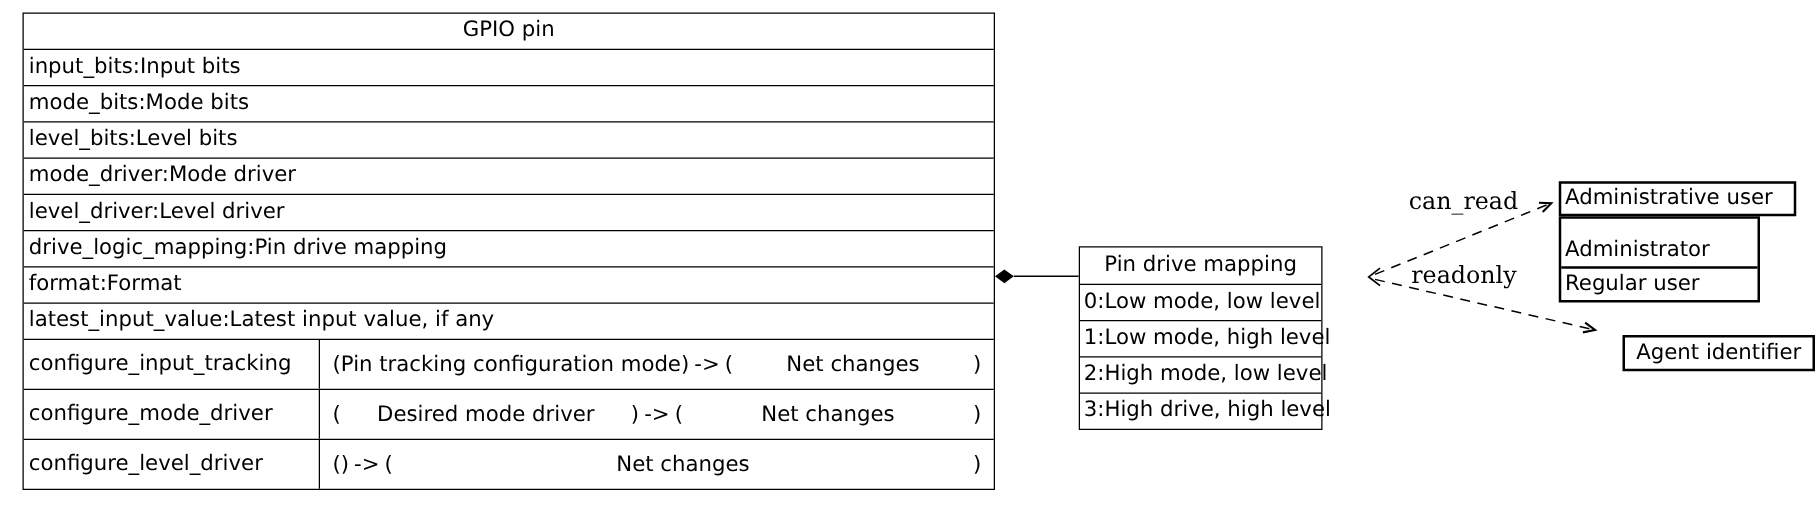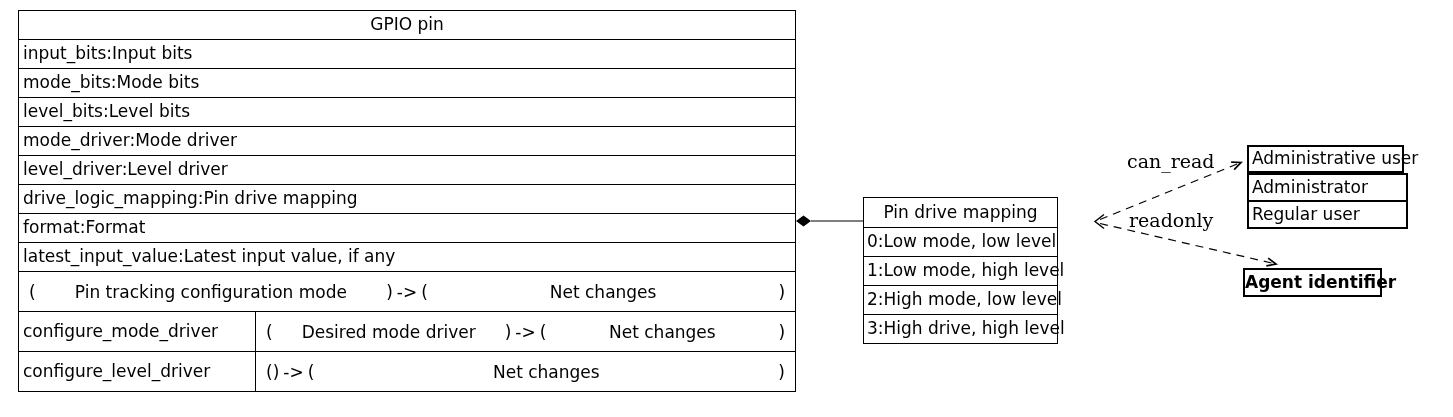--- a/index.html
+++ b/index.html
@@ -18,25 +18,25 @@
   .lbl{flex:1;text-align:center;}
   .arr{padding:0 4px;}
 
   
   .enum{left:863px;top:197px;width:195px;}
   .enum-hdr{height:29px;line-height:28px;text-align:center;border-bottom:1px solid #000;}
   .enum-row{height:28px;line-height:27px;padding-left:3px;border-bottom:1px solid #000;white-space:nowrap;}
   .enum-row.last{border-bottom:none;}
 
   
-  .roles-hdr{left:1247px;top:145px;width:157px;height:28px;border-width:2px;line-height:23px;padding-left:3px;white-space:nowrap;}
+  .roles-hdr{left:1247px;top:145px;width:190px;height:28px;border-width:2px;line-height:23px;padding-left:3px;white-space:nowrap;}
   .roles-vals{left:1247px;top:173px;width:161px;border-width:2px;}
   .role-row{height:25px;line-height:24px;padding-left:3px;white-space:nowrap;}
-  .role-row.first{border-bottom:2px solid #000;}
-  .agent{left:1243px;top:268px;width:139px;height:29px;border-width:2px;line-height:24px;text-align:center;white-space:nowrap;font-weight:bold;}
+  .role-row.first{border-bottom:2px solid #000;margin-top:13px;}
+  .agent{left:1298px;top:268px;width:154px;height:29px;border-width:2px;line-height:24px;text-align:center;white-space:nowrap;}
 
   
   .edge-label{position:absolute;font-family:"DejaVu Serif",serif;font-size:19px;white-space:nowrap;text-align:right;}
   .lbl-can-read{left:1127px;top:150px;}
   .lbl-readonly{left:1129px;top:209px;}
 
   svg.edges{position:absolute;left:0;top:0;width:1453px;height:417px;pointer-events:none;}
 </style>
 </head>
 <body>
@@ -65,20 +65,21 @@
     <div class="attr">input_bits:Input bits</div>
     <div class="attr">mode_bits:Mode bits</div>
     <div class="attr">level_bits:Level bits</div>
     <div class="attr">mode_driver:Mode driver</div>
     <div class="attr">level_driver:Level driver</div>
     <div class="attr">drive_logic_mapping:Pin drive mapping</div>
     <div class="attr">format:Format</div>
     <div class="attr">latest_input_value:Latest input value, if any</div>
 
     <div class="method">
+      <div class="mname">configure_input_tracking</div>
       <div class="msig">
         <span class="p">(</span>
         <span class="lbl">Pin tracking configuration mode</span>
         <span class="p">)</span>
         <span class="arr">-&gt;</span>
         <span class="p">(</span>
         <span class="lbl">Net changes</span>
         <span class="p">)</span>
       </div>
     </div>

